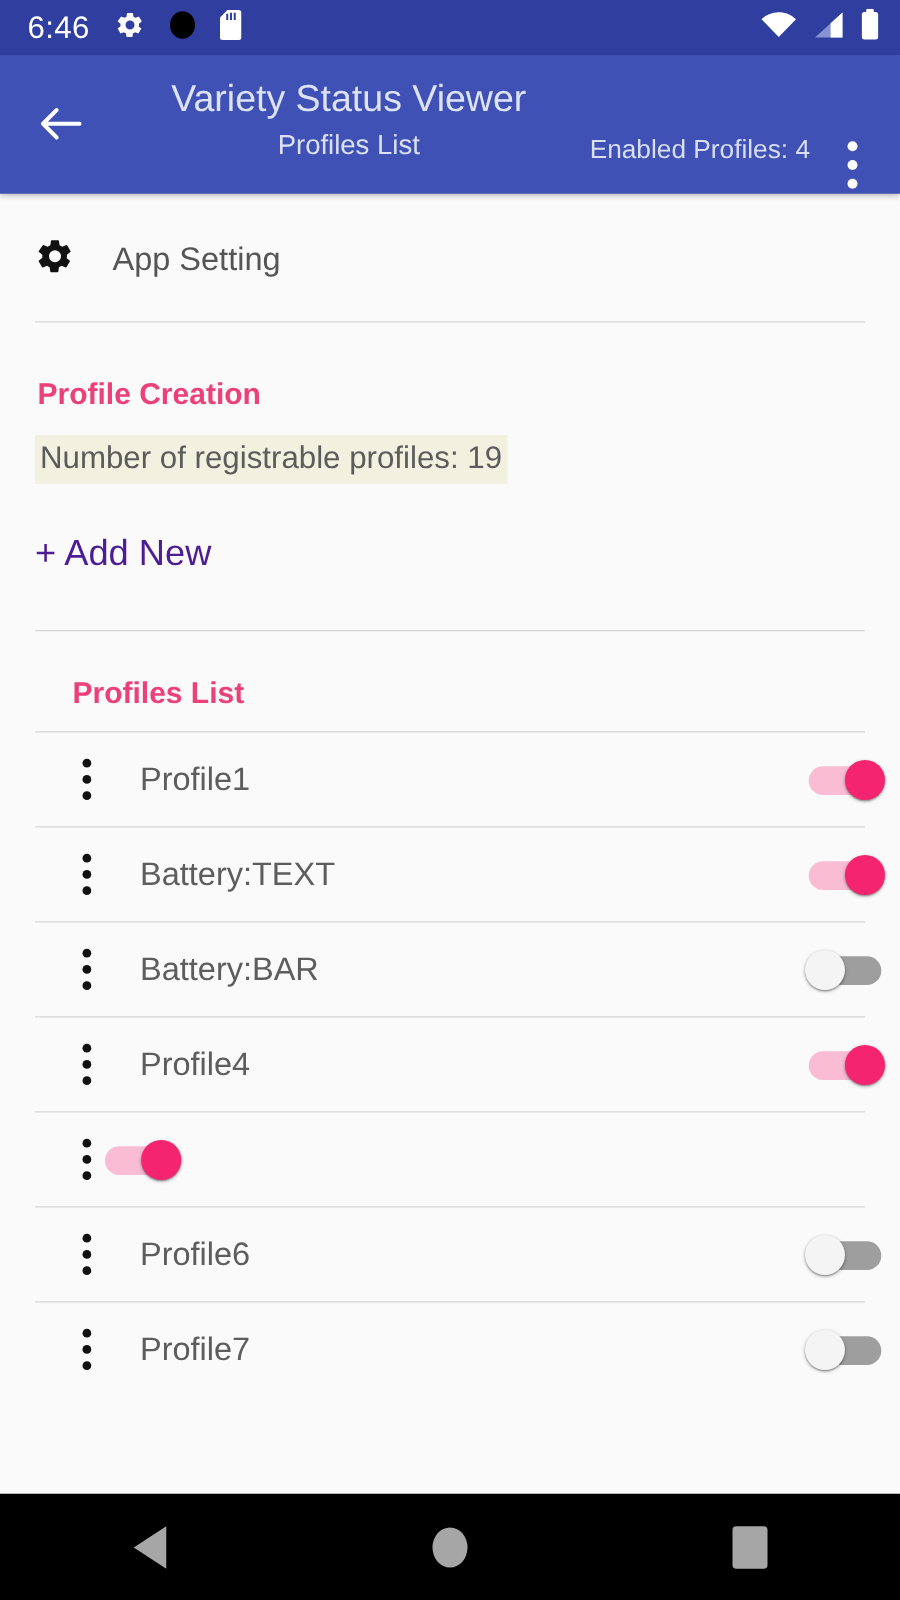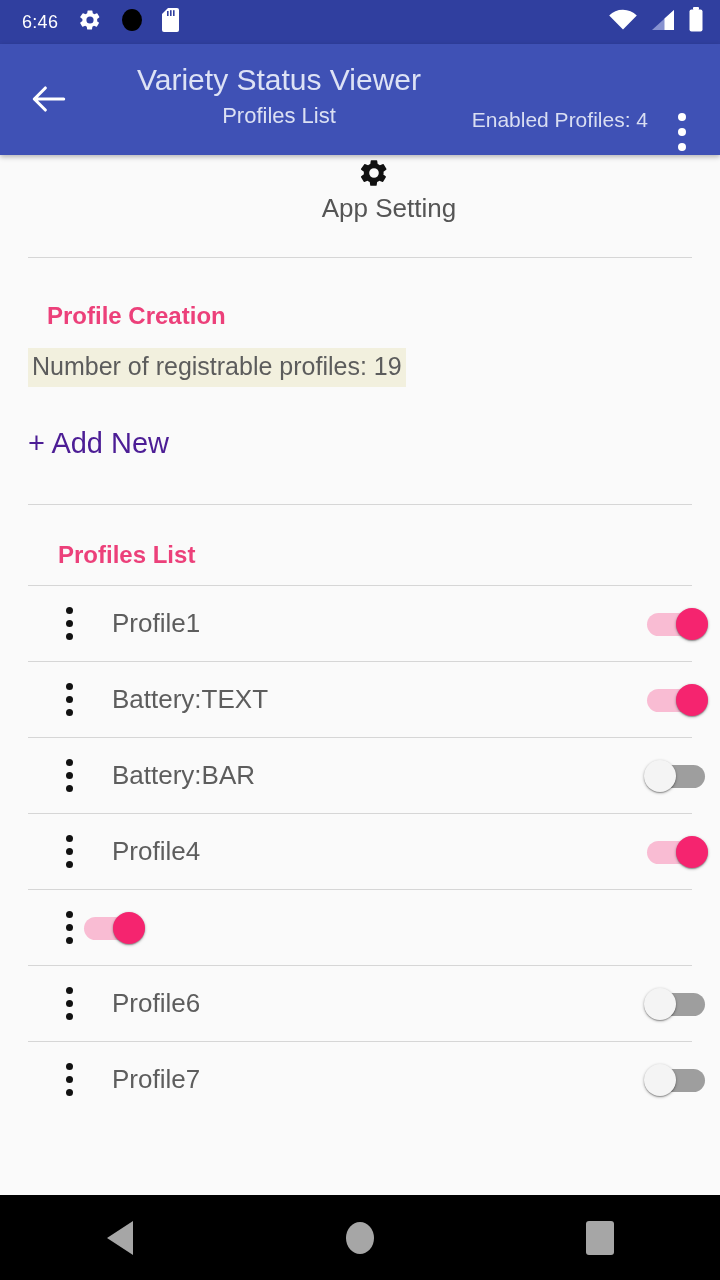--- a/index.html
+++ b/index.html
@@ -26,21 +26,21 @@
     width: 720px;
     height: 44px;
     background: #303f9f;
     display: flex;
     align-items: center;
     box-sizing: border-box;
     padding: 0 16px 0 22px;
   }
   #status-clock {
     color: #ffffff;
-    font-size: 18px;
+    font-size: 25px;
     letter-spacing: 0.3px;
     line-height: 1;
     margin-right: 20px;
   }
   .sb-icons-left {
     display: flex;
     align-items: center;
     gap: 18px;
   }
   .sb-icons-right {
@@ -137,34 +137,32 @@
     margin: 0 28px;
   }
 
   
   #app-setting-row {
     display: flex;
     align-items: center;
     height: 100px;
     padding-left: 28px;
     cursor: pointer;
-    flex-direction: column;
   }
   #app-setting-row .label {
     margin-left: 30px;
     color: #555555;
     font-size: 26px;
   }
   .section-title {
     color: #ec407a;
     font-size: 24px;
     font-weight: bold;
     padding-top: 44px;
     padding-left: 30px;
-    margin-left: 17px;
   }
   #registrable {
     display: inline-block;
     margin-left: 28px;
     margin-top: 18px;
     background: #f2f0de;
     color: #5c5c5c;
     font-size: 25px;
     padding: 2px 4px 5px 4px;
     line-height: 32px;

